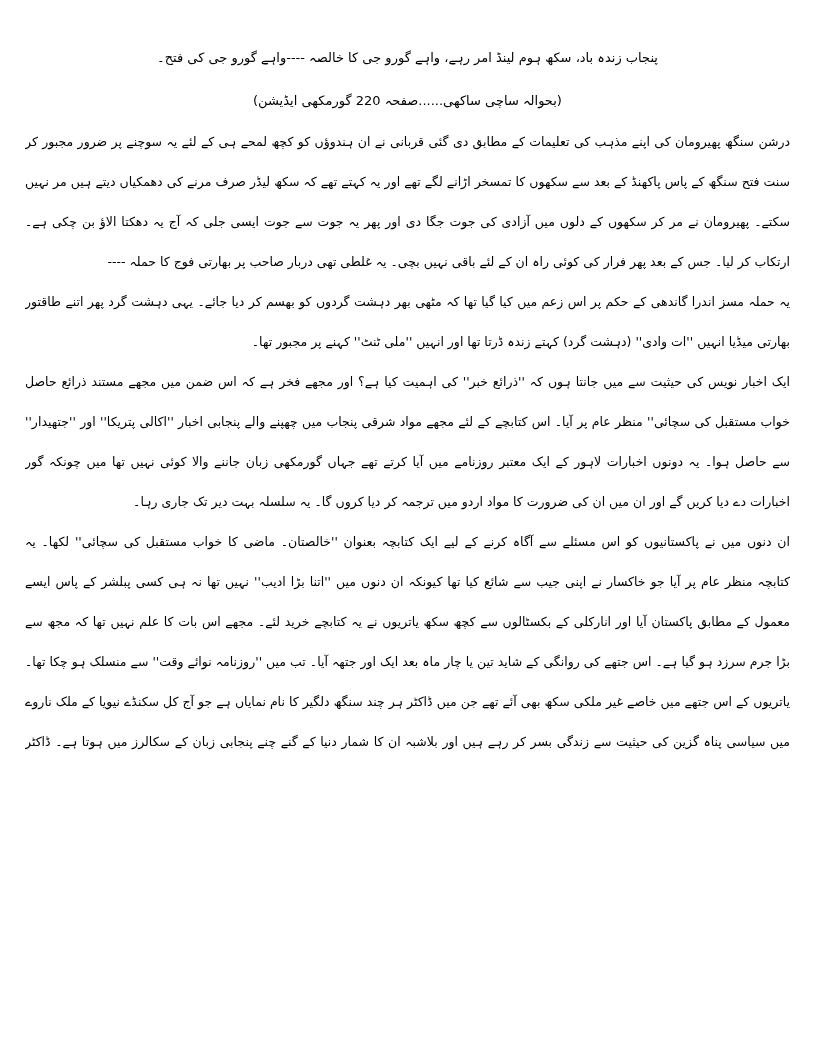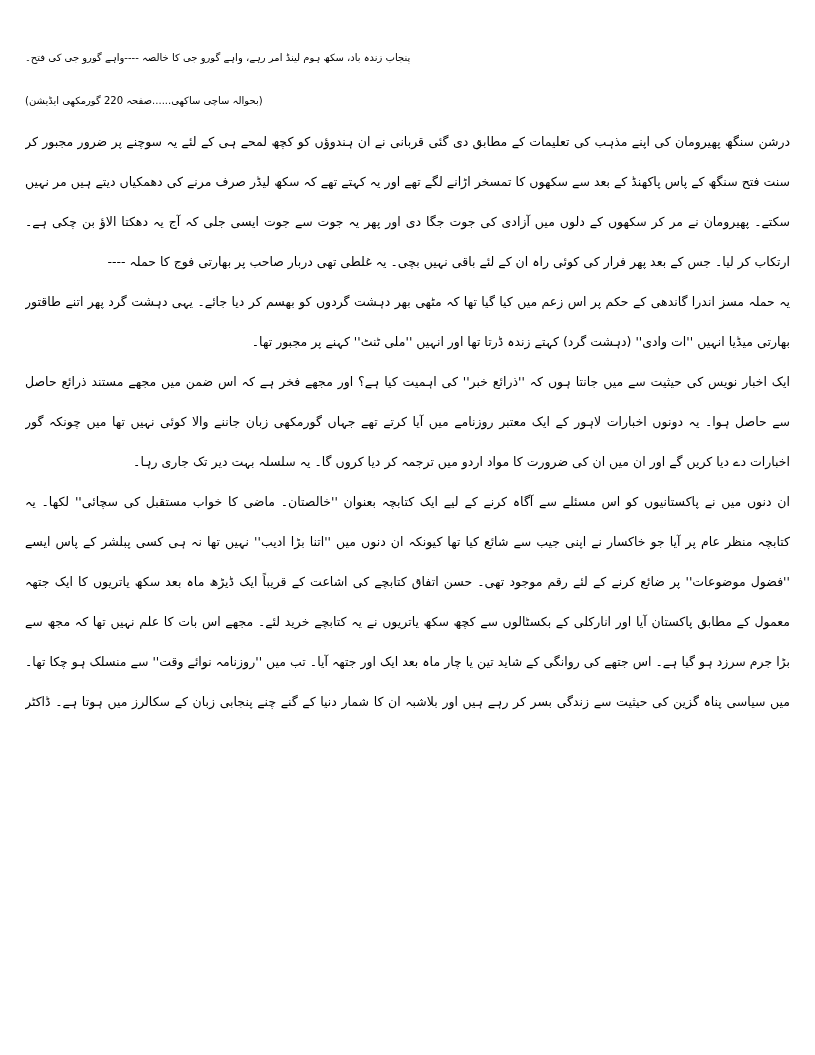--- a/index.html
+++ b/index.html
@@ -20,24 +20,24 @@
     font-family: "DejaVu Sans", sans-serif;
     overflow: hidden;
   }
   .ln {
     width: 100%;
     overflow: hidden;
     color: #000000;
   }
   
   .hd {
-    font-size: 10px;
+    font-size: 13px;
     line-height: 43px;
     height: 43px;
-    text-align: left;
+    text-align: center;
   }
   
   .bd {
     font-size: 12.5px;
     line-height: 40px;
     height: 40px;
   }
   .jf {
     text-align: justify;
     text-align-last: justify;
@@ -59,23 +59,24 @@
   </div>
 
   <div>
     <div class="ln bd jf">درشن سنگھ پھیرومان کی اپنے مذہب کی تعلیمات کے مطابق دی گئی قربانی نے ان ہندوؤں کو کچھ لمحے ہی کے لئے یہ سوچنے پر ضرور مجبور کر دیا جو</div>
     <div class="ln bd jf">سنت فتح سنگھ کے پاس پاکھنڈ کے بعد سے سکھوں کا تمسخر اڑانے لگے تھے اور یہ کہتے تھے کہ سکھ لیڈر صرف مرنے کی دھمکیاں دیتے ہیں مر نہیں</div>
     <div class="ln bd jf">سکتے۔ پھیرومان نے مر کر سکھوں کے دلوں میں آزادی کی جوت جگا دی اور پھر یہ جوت سے جوت ایسی جلی کہ آج یہ دھکتا الاؤ بن چکی ہے۔</div>
     <div class="ln bd pe">ارتکاب کر لیا۔ جس کے بعد پھر فرار کی کوئی راہ ان کے لئے باقی نہیں بچی۔ یہ غلطی تھی دربار صاحب پر بھارتی فوج کا حملہ ----</div>
     <div class="ln bd jf">یہ حملہ مسز اندرا گاندھی کے حکم پر اس زعم میں کیا گیا تھا کہ مٹھی بھر دہشت گردوں کو بھسم کر دیا جائے۔ یہی دہشت گرد پھر اتنے طاقتور ہو گئے کہ خود</div>
     <div class="ln bd pe">بھارتی میڈیا انہیں ''ات وادی'' (دہشت گرد) کہتے زندہ ڈرتا تھا اور انہیں ''ملی ٹنٹ'' کہنے پر مجبور تھا۔</div>
     <div class="ln bd jf">ایک اخبار نویس کی حیثیت سے میں جانتا ہوں کہ ''ذرائع خبر'' کی اہمیت کیا ہے؟ اور مجھے فخر ہے کہ اس ضمن میں مجھے مستند ذرائع حاصل رہے۔</div>
+    <div class="ln bd jf">خواب مستقبل کی سچائی'' منظر عام پر آیا۔ اس کتابچے کے لئے مجھے مواد شرقی پنجاب میں چھپنے والے پنجابی اخبار ''اکالی پتریکا'' اور ''جتھیدار''</div>
     <div class="ln bd jf">سے حاصل ہوا۔ یہ دونوں اخبارات لاہور کے ایک معتبر روزنامے میں آیا کرتے تھے جہاں گورمکھی زبان جاننے والا کوئی نہیں تھا میں چونکہ گور</div>
     <div class="ln bd pe">اخبارات دے دیا کریں گے اور ان میں ان کی ضرورت کا مواد اردو میں ترجمہ کر دیا کروں گا۔ یہ سلسلہ بہت دیر تک جاری رہا۔</div>
     <div class="ln bd jf">ان دنوں میں نے پاکستانیوں کو اس مسئلے سے آگاہ کرنے کے لیے ایک کتابچہ بعنوان ''خالصتان۔ ماضی کا خواب مستقبل کی سچائی'' لکھا۔ یہ</div>
     <div class="ln bd jf">کتابچہ منظر عام پر آیا جو خاکسار نے اپنی جیب سے شائع کیا تھا کیونکہ ان دنوں میں ''اتنا بڑا ادیب'' نہیں تھا نہ ہی کسی پبلشر کے پاس ایسے</div>
-    <div class="ln bd jf">''فضول موضوعات'' پر ضائع کرنے کے لئے رقم موجود تھی۔ حسن اتفاق کتابچے کی اشاعت کے قریباً ایک ڈیڑھ ماہ بعد سکھ یاتریوں کا ایک جتھہ</div>
     <div class="ln bd jf">معمول کے مطابق پاکستان آیا اور انارکلی کے بکسٹالوں سے کچھ سکھ یاتریوں نے یہ کتابچے خرید لئے۔ مجھے اس بات کا علم نہیں تھا کہ مجھ سے بہت</div>
     <div class="ln bd jf">بڑا جرم سرزد ہو گیا ہے۔ اس جتھے کی روانگی کے شاید تین یا چار ماہ بعد ایک اور جتھہ آیا۔ تب میں ''روزنامہ نوائے وقت'' سے منسلک ہو چکا تھا۔</div>
+    <div class="ln bd jf">یاتریوں کے اس جتھے میں خاصے غیر ملکی سکھ بھی آئے تھے جن میں ڈاکٹر ہر چند سنگھ دلگیر کا نام نمایاں ہے جو آج کل سکنڈے نیویا کے ملک ناروے</div>
     <div class="ln bd jf">میں سیاسی پناہ گزین کی حیثیت سے زندگی بسر کر رہے ہیں اور بلاشبہ ان کا شمار دنیا کے گنے چنے پنجابی زبان کے سکالرز میں ہوتا ہے۔ ڈاکٹر</div>
   </div>
 
 </div>
 
 </body></html>

